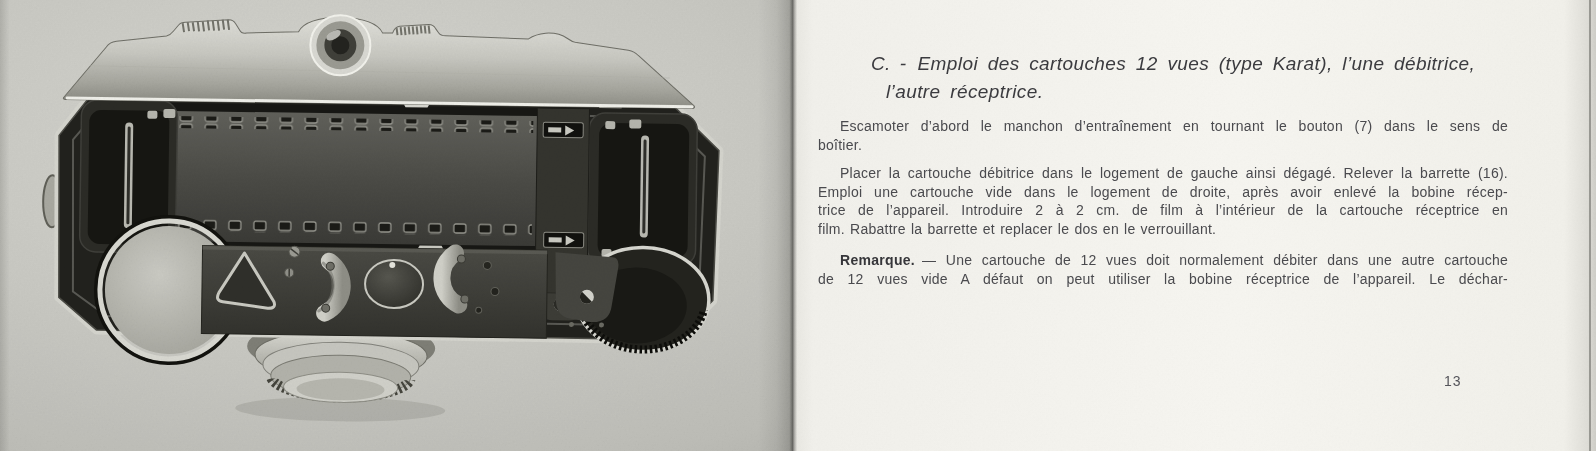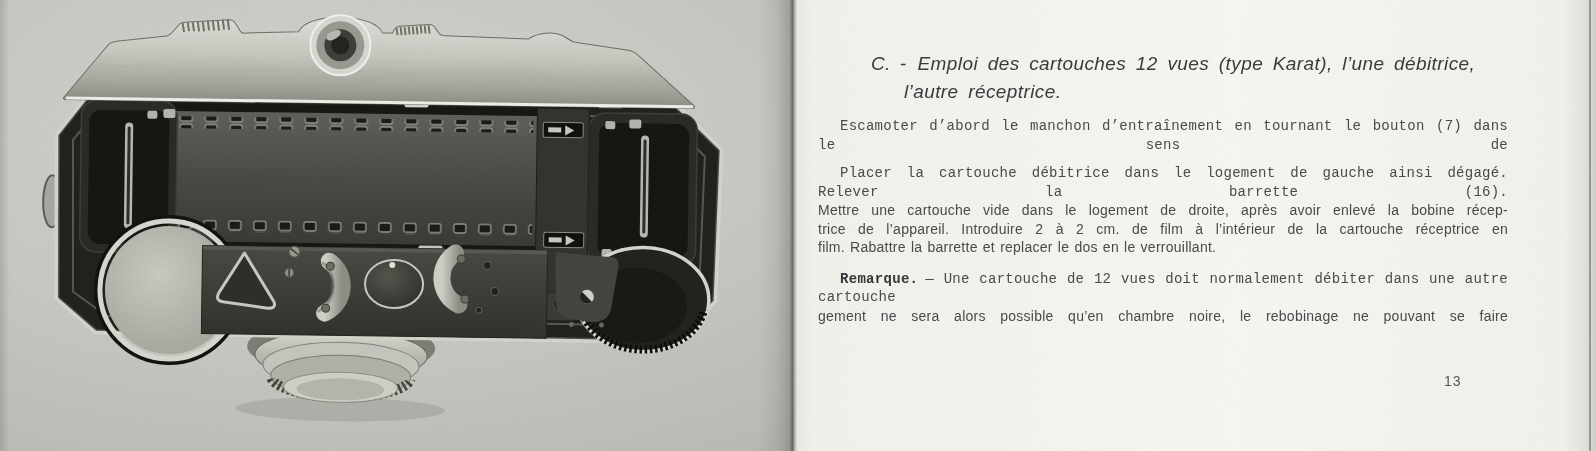--- a/index.html
+++ b/index.html
@@ -32,29 +32,29 @@
   }
   .page-edge-line { position: absolute; right: 5px; top: 0; width: 2px; height: 100%;
     background: #83837d; opacity: .75; }
   .heading {
     margin: 50px 0 0 78px; font-style: italic; font-size: 19px; line-height: 28px;
     color: #3b3b3f; letter-spacing: .4px; word-spacing: 4px; font-weight: 400;
   }
   .h-line1 { white-space: nowrap; }
   .h-marker { margin-right: 9px; }
   .h-sep { margin-right: 11px; }
-  .h-line2 { margin-left: 33px; }
+  .h-line2 { margin-left: 15px; }
   .para {
     width: 690px; margin-left: 25px; font-size: 14px; line-height: 18.5px;
     letter-spacing: .25px; color: #4a4a4e; word-spacing: 1px;
   }
   .p1 { margin-top: 11px; } .p2 { margin-top: 10px; } .p3 { margin-top: 13px; }
   .ln { text-align: justify; text-align-last: justify; }
   .ln.last { text-align-last: left; }
-  .ln.first { text-indent: 22px; font-family: Liberation Mono, monospace; }
+  .ln.first { text-indent: 22px; }
   .lead { font-weight: bold; color: #36363a; margin-right: 7px; letter-spacing: .3px; }
   .page-number { position: absolute; left: 651px; top: 373px; font-size: 14px;
     color: #54545a; letter-spacing: 1px; }
   
   .grain { position: absolute; left: 0; top: 0; width: 1596px; height: 451px;
     pointer-events: none; z-index: 9; mix-blend-mode: multiply; }
 </style>
 </head>
 <body>
 
@@ -242,32 +242,33 @@
 
   <div class="page-right">
 
     <div class="heading">
       <div class="h-line1"><span class="h-marker">C.</span><span class="h-sep">-</span><span>Emploi des cartouches 12 vues (type Karat), l’une débitrice,</span></div>
       <div class="h-line2">l’autre réceptrice.</div>
     </div>
 
     <div class="para p1">
       <div class="ln first">Escamoter d’abord le manchon d’entraînement en tournant le bouton (7) dans le sens de</div>
+      <div class="ln last">boîtier.</div>
     </div>
 
     <div class="para p2">
       <div class="ln first">Placer la cartouche débitrice dans le logement de gauche ainsi dégagé. Relever la barrette (16).</div>
-      <div class="ln">Mettre une cartouche vide dans le logement de droite, après avoir enlevé la bobine récep-</div>
+      <div class="ln">Emploi une cartouche vide dans le logement de droite, après avoir enlevé la bobine récep-</div>
       <div class="ln">trice de l’appareil. Introduire 2 à 2 cm. de film à l’intérieur de la cartouche réceptrice en</div>
       <div class="ln last">film. Rabattre la barrette et replacer le dos en le verrouillant.</div>
     </div>
 
     <div class="para p3">
       <div class="ln first"><span class="lead">Remarque.</span><span>— Une cartouche de 12 vues doit normalement débiter dans une autre cartouche</span></div>
-      <div class="ln">gement ne sera alors possible qu’en chambre noire, le rebobinage ne pouvant se faire</div>
+      <div class="ln">de 12 vues vide  A défaut on peut utiliser la bobine réceptrice de l’appareil. Le déchar-</div>
     </div>
 
     <div class="page-number">13</div>
     <div class="page-edge-line"></div>
   </div>
 
   <svg class="grain">
     <filter id="grainF">
       <feTurbulence type="fractalNoise" baseFrequency="0.55" numOctaves="2" stitchTiles="stitch"></feTurbulence>
       <feColorMatrix type="saturate" values="0"></feColorMatrix>

